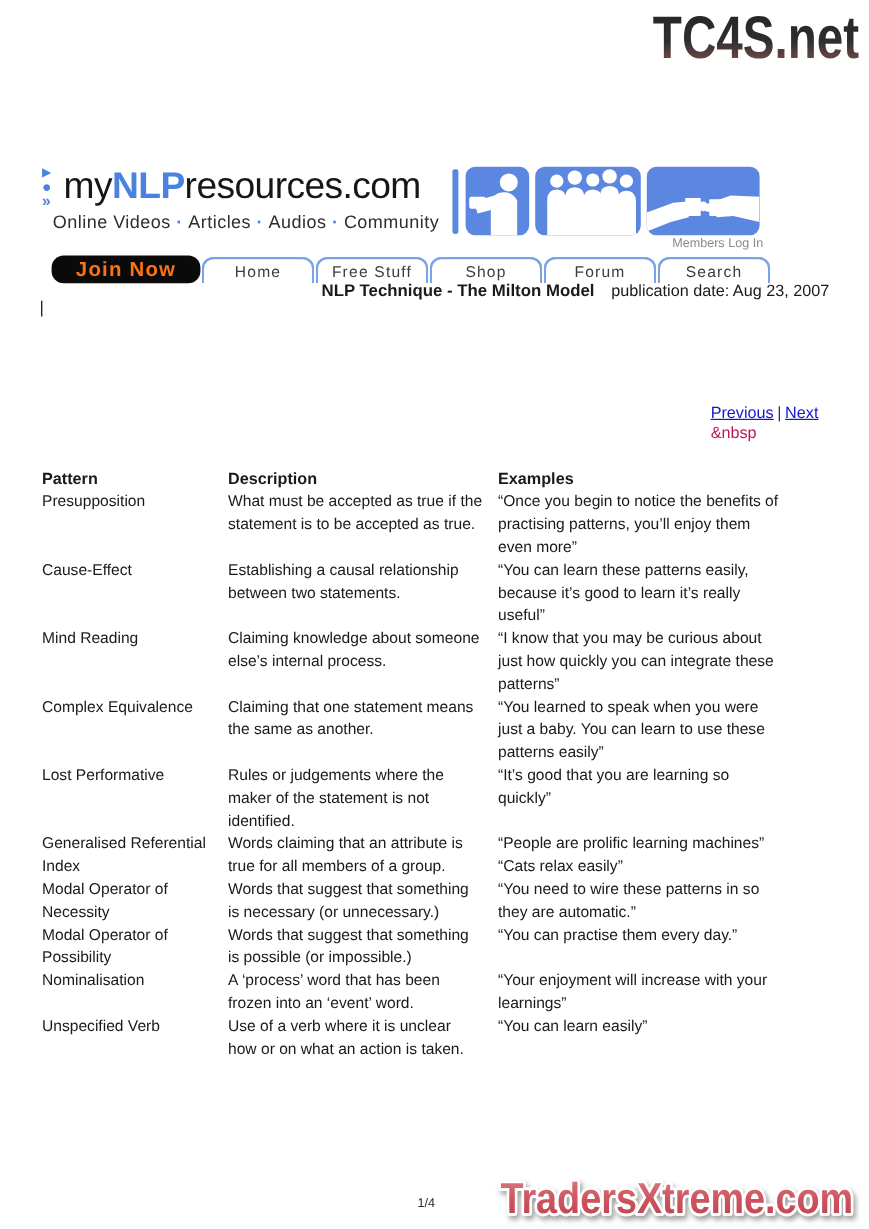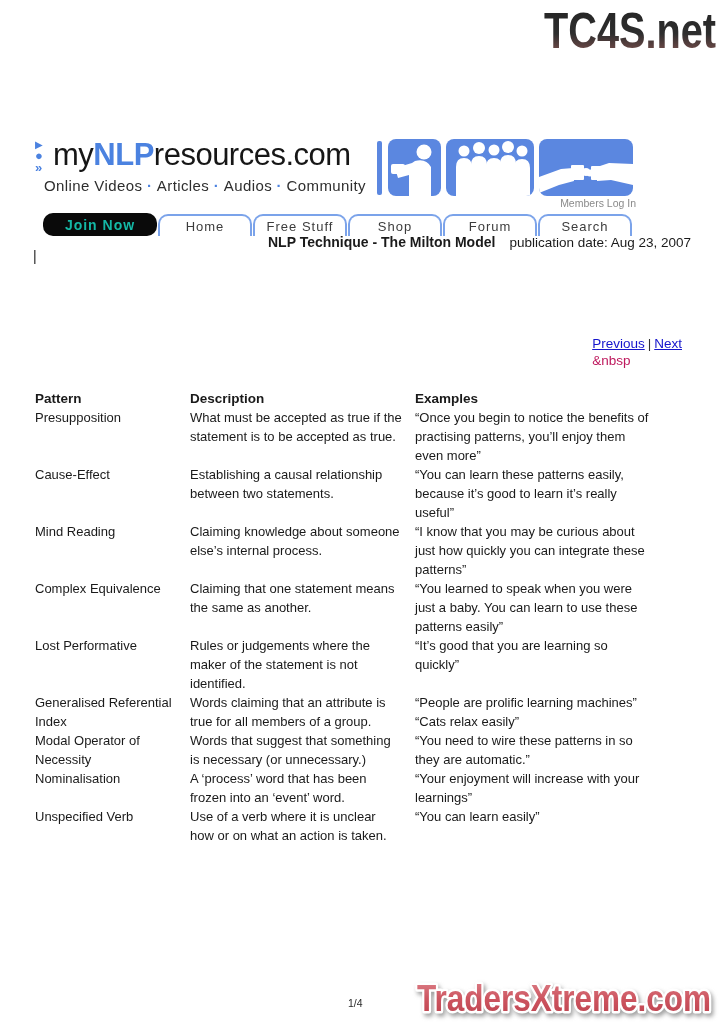--- a/index.html
+++ b/index.html
@@ -26,22 +26,22 @@
   
   .tile { position:absolute; top:139px; height:57px; background:#5b87e0; border-radius:8px; overflow:hidden; }
   .tile svg { display:block; width:100%; height:100%; }
   .tile-1 { left:388px; width:53px; }
   .tile-2 { left:446px; width:88px; }
   .tile-3 { left:539px; width:94px; }
   .members-login { position:absolute; top:197px; right:88px; font-size:10.5px; color:#8a8a8a; }
 
   
   .nav-row { position:absolute; top:213px; left:43px; display:flex; align-items:flex-end; }
-  .join-now { width:114px; height:23px; background:#0a0a0a; border-radius:10px; color:#14b8a6;
-              font-size:14px; font-weight:bold; letter-spacing:1px; display:flex; align-items:center; justify-content:center; }
+  .join-now { width:124px; height:23px; background:#0a0a0a; border-radius:10px; color:#f97316;
+              font-size:17px; font-weight:bold; letter-spacing:1px; display:flex; align-items:center; justify-content:center; }
   .tab { width:94px; height:22px; margin-left:1px; background:#fff; border:2px solid #7ba3ea; border-bottom:none;
          border-radius:10px 10px 0 0; color:#3c3c3c; font-size:13px; letter-spacing:1px;
          display:flex; align-items:center; justify-content:center; }
 
   
   .title-line { position:absolute; top:234px; left:268px; white-space:nowrap; font-size:14px; }
   .title-line .t { font-weight:bold; }
   .title-line .pub { font-weight:normal; font-size:13.5px; margin-left:14px; }
   .pipe-char { position:absolute; top:248px; left:33px; font-size:14px; color:#222; }
   .author-line { position:absolute; top:267px; left:31px; font-size:13.5px; color:#1d1d1d; }
@@ -200,20 +200,25 @@
           <td class="p">Generalised  Referential Index</td>
           <td class="d">Words claiming that an attribute is true for all members of a group.</td>
           <td class="e">“People are prolific learning machines” “Cats relax easily”</td>
         </tr>
         <tr>
           <td class="p">Modal Operator of Necessity</td>
           <td class="d">Words that suggest that something is necessary (or unnecessary.)</td>
           <td class="e">“You need to wire these patterns in so they are automatic.”</td>
         </tr>
         <tr>
+          <td class="p">Modal Operator of Possibility</td>
+          <td class="d">Words that suggest that something is possible (or impossible.)</td>
+          <td class="e">“You can practise them every day.”</td>
+        </tr>
+        <tr>
           <td class="p">Nominalisation</td>
           <td class="d">A ‘process’ word that has been frozen into an ‘event’ word.</td>
           <td class="e">“Your enjoyment will increase with your learnings”</td>
         </tr>
         <tr>
           <td class="p">Unspecified Verb</td>
           <td class="d">Use of a verb where it is unclear how or on what an action is taken.</td>
           <td class="e">“You can learn easily”</td>
         </tr>
       </tbody>

